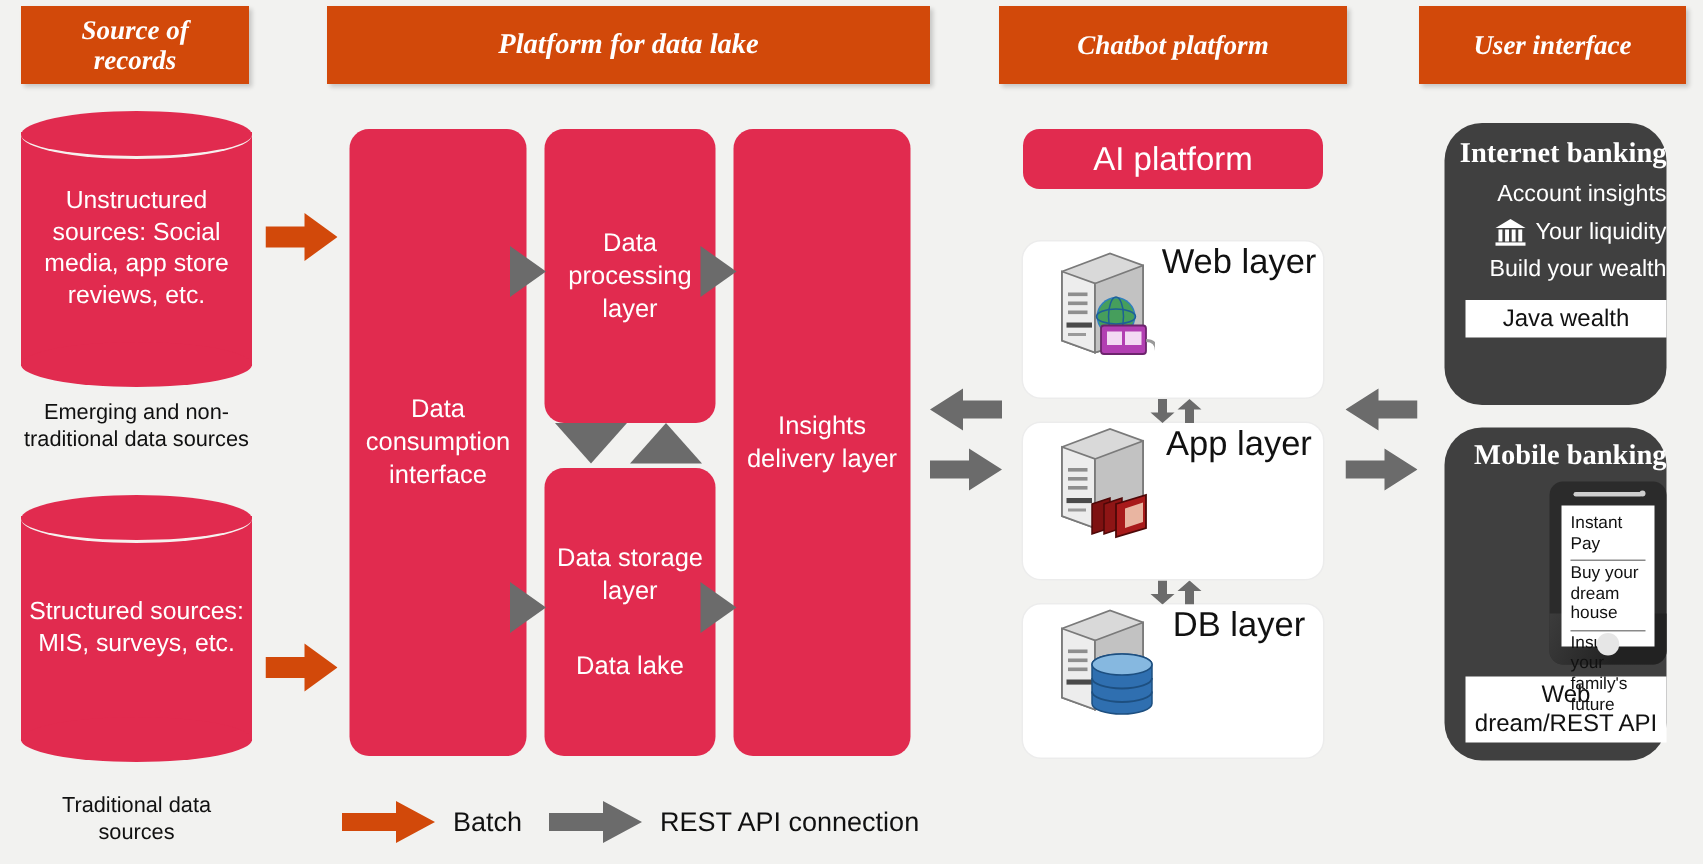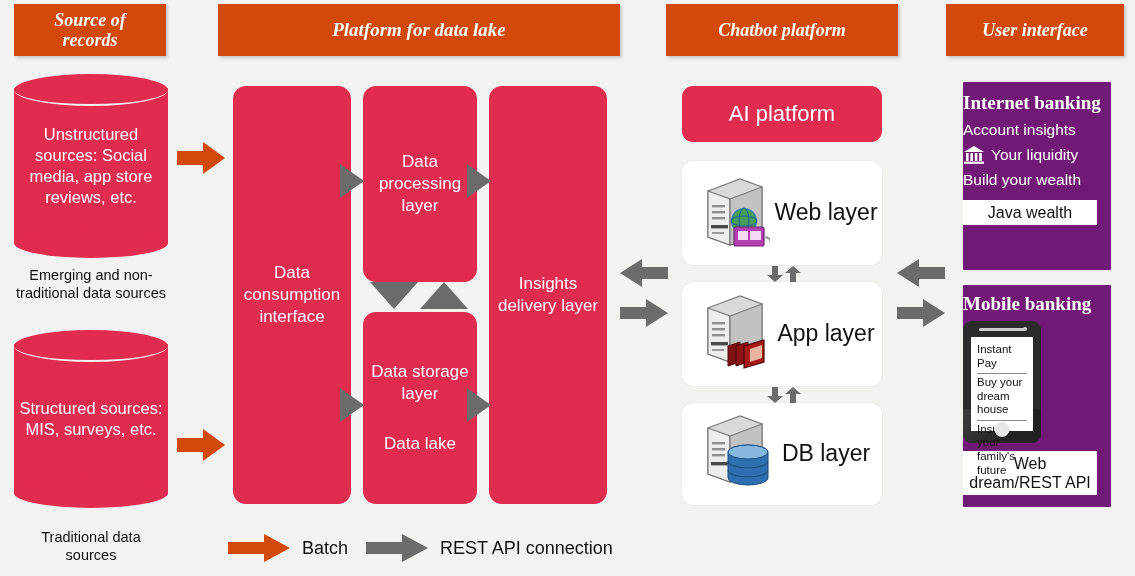--- a/index.html
+++ b/index.html
@@ -66,32 +66,32 @@
   .blockarrow svg{display:block;}
 
   
   .pill{
     background:#e12b4f;border-radius:11px;color:#fff;
     display:flex;align-items:center;justify-content:center;
     font-size:22px;
   }
   .whitecard{
     background:#ffffff;border-radius:12px;
-    display:flex;align-items:center;
+    display:flex;
     box-shadow:0 0 0 1px #ececec;
   }
   .whitecard .lbl{
     flex:1;text-align:center;color:#111;font-size:23px;line-height:1.2;
   }
   .svr{flex:0 0 auto;}
 
   
   .uipanel{
-    background:#701a75;border-radius:1px;color:#fff;
-    display:flex;flex-direction:column;align-items:flex-start;
+    background:#404040;border-radius:25px;color:#fff;
+    display:flex;flex-direction:column;align-items:flex-end;
   }
   .uititle{
     font-family:"Liberation Serif", serif;font-weight:bold;
     font-size:19px;color:#fff;
   }
   .uirow{font-size:15.5px;color:#fff;display:flex;align-items:center;gap:6px;}
   .whitechip{
     background:#ffffff;color:#111;text-align:center;
     font-size:16px;line-height:1.2;padding:3px 6px;
   }
@@ -223,21 +223,21 @@
     <svg width="48" height="30" viewBox="0 0 48 30">
       <polygon points="48,9 22,9 22,1 0,15 22,29 22,21 48,21" fill="#6b6b6b"></polygon>
     </svg>
   </div>
   <div class="blockarrow" style="left:897px;top:298px;">
     <svg width="48" height="30" viewBox="0 0 48 30">
       <polygon points="0,9 26,9 26,1 48,15 26,29 26,21 0,21" fill="#6b6b6b"></polygon>
     </svg>
   </div>
 
-  <div class="abs pill" style="left:682px;top:86px;width:200px;height:56px;">
+  <div class="abs pill" style="left:682px;top:86px;width:200px;height:40px;">
     <span>AI platform</span>
   </div>
 
   <div class="abs whitecard" style="left:682px;top:161px;width:200px;height:104px;">
     <div class="svr" style="margin-left:12px;">
       <svg width="76" height="80" viewBox="0 0 76 80">
         <polygon points="14,20 46,8 68,16 68,64 36,74 14,66" fill="#d9d9d9" stroke="#7a7a7a" stroke-width="1.2"></polygon>
         <polygon points="14,20 36,28 36,74 14,66" fill="#ededed" stroke="#7a7a7a" stroke-width="1.2"></polygon>
         <polygon points="36,28 68,16 68,64 36,74" fill="#c2c2c2" stroke="#7a7a7a" stroke-width="1.2"></polygon>
         <rect x="18" y="34" width="13" height="2.4" fill="#8e8e8e"></rect>

